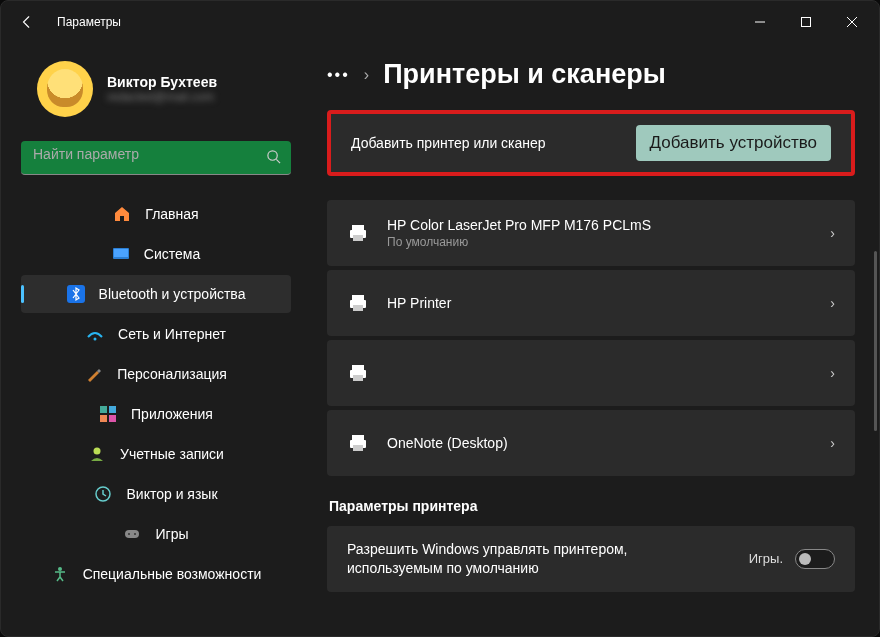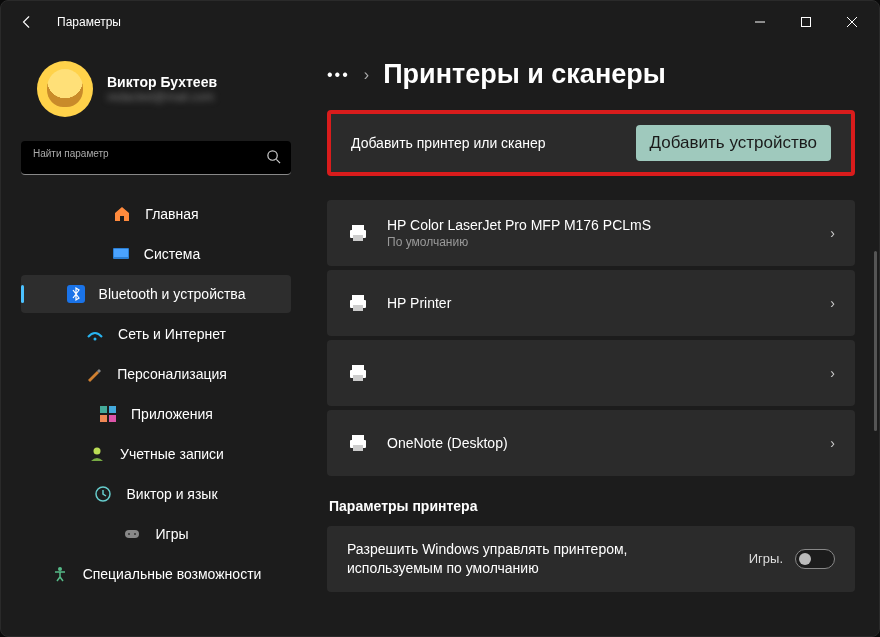--- a/index.html
+++ b/index.html
@@ -12,21 +12,21 @@
   .win-btn { width: 46px; height: 32px; display: flex; align-items: center; justify-content: center; color: #fff; }
   .win-btn svg { stroke: #fff; }
   .content { display: flex; height: calc(100% - 42px); }
   .sidebar { width: 306px; padding: 0 12px 0 16px; display: flex; flex-direction: column; }
   .user-row { display: flex; align-items: center; margin: 18px 4px 24px 20px; gap: 14px; }
   .avatar { width: 56px; height: 56px; border-radius: 50%; background: #ffd24a; position: relative; overflow: hidden; flex-shrink: 0; }
   .avatar::before { content: ""; position: absolute; left: 10px; top: 8px; width: 36px; height: 38px; background: radial-gradient(circle at 50% 30%, #ffe078 55%, #c98b2a 56%); border-radius: 50% 50% 45% 45%; }
   .user-name { font-size: 14px; font-weight: 600; color: #fff; }
   .user-email { font-size: 12px; color: #777; filter: blur(3px); }
   .search-box { position: relative; margin: 0 4px 20px 4px; }
-  .search-input { width: 100%; height: 34px; background: #000000; border: none; border-bottom: 1px solid #888; border-radius: 4px; color: #ccc; font-size: 10px; padding: 0 36px 8px 12px; outline: none; }
+  .search-input { width: 100%; height: 34px; background: #15803d; border: none; border-bottom: 1px solid #888; border-radius: 4px; color: #ccc; font-size: 14px; padding: 0 36px 8px 12px; outline: none; }
   .search-input::placeholder { color: #aaa; }
   .search-icon { position: absolute; right: 10px; top: 8px; color: #ccc; font-size: 14px; }
   .nav { display: flex; flex-direction: column; gap: 2px; }
   .nav-item { height: 38px; display: flex; align-items: center; padding: 0 12px; border-radius: 4px; font-size: 14px; color: #fff; gap: 14px; cursor: pointer; margin: 0 4px; justify-content: center; }
   .nav-item.active { background: #2d2d2d; position: relative; }
   .nav-item.active::before { content: ""; position: absolute; left: 0; top: 10px; width: 3px; height: 18px; background: #4cc2ff; border-radius: 2px; }
   .nav-icon { width: 18px; height: 18px; display: inline-flex; align-items: center; justify-content: center; font-size: 16px; }
   .main { flex: 1; padding: 10px 24px 0 20px; overflow-y: auto; }
   .breadcrumb { display: flex; align-items: center; gap: 14px; margin: 6px 0 20px 0; }
   .bc-more { font-size: 16px; color: #fff; letter-spacing: 2px; }

